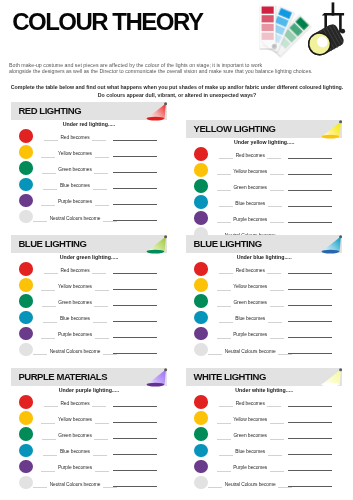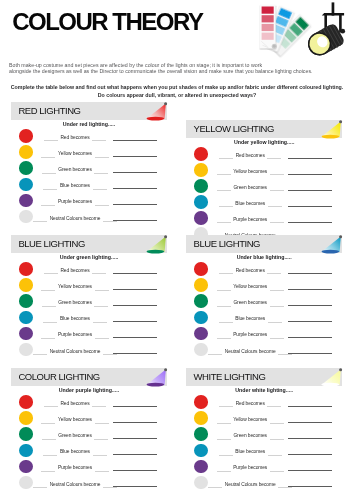--- a/index.html
+++ b/index.html
@@ -12,21 +12,21 @@
   .subtitle{position:absolute;left:78.6px;top:37.5px;font-size:9px;font-weight:400;color:#58585a;letter-spacing:-0.47px;line-height:9px;white-space:nowrap;}
   .intro{position:absolute;left:9px;top:62.2px;width:330px;font-size:5.27px;color:#58585a;line-height:6.3px;text-align:left;white-space:nowrap;}
   .instr{position:absolute;left:10px;top:83.9px;width:334px;white-space:nowrap;font-size:5.25px;font-weight:700;color:#2c2c2e;line-height:7.7px;text-align:center;}
 
   .palette{position:absolute;left:250px;top:0px;}
   .lampart{position:absolute;left:292px;top:-2px;}
 
   
   .panel{position:absolute;width:156px;}
   .phead{position:relative;height:17.6px;background:#e2e2e2;}
-  .ptitle{position:absolute;left:7.4px;top:0;height:28px;line-height:18.5px;font-size:9.5px;font-weight:400;color:#111112;letter-spacing:-0.45px;white-space:nowrap;}
+  .ptitle{position:absolute;left:7.4px;top:0;height:28px;line-height:18.5px;font-size:9.5px;font-weight:700;color:#111112;letter-spacing:-0.45px;white-space:nowrap;}
   .beamsvg{position:absolute;right:0;top:0;overflow:visible;}
   .sub{position:absolute;left:0;width:100%;text-align:center;top:18.6px;font-size:5.25px;font-weight:700;color:#1a1a1c;line-height:7.5px;}
 
   .rows{position:absolute;top:25.9px;left:0;width:100%;}
   .row{position:relative;height:16.05px;}
   .dot{position:absolute;left:8px;top:1.1px;width:13.6px;height:13.6px;border-radius:50%;}
   .fill{position:absolute;left:9px;width:110px;top:0;height:16.05px;display:flex;align-items:flex-start;justify-content:center;}
   .dash{height:0.85px;background:#d2d2d2;margin-top:12.2px;}
   .dash.l{width:14px;flex:0 0 14px;margin-right:2.6px;}
   .dash.r{width:14px;flex:0 0 14px;margin-left:2.6px;}
@@ -416,21 +416,21 @@
               <span class="dash l"></span>
               <span class="lbl">Neutral Colours become</span>
               <span class="dash r"></span>
             </span>
             <span class="ans"></span>
           </div>
         </div>
       </div>
       <div class="panel" style="left: 11px; top: 368.4px;">
         <div class="phead">
-          <span class="ptitle">COLOUR LIGHTING</span>
+          <span class="ptitle">PURPLE MATERIALS</span>
           <svg class="beamsvg" width="27" height="22" viewBox="0 0 27 22">
             <defs>
               <linearGradient id="bg4" gradientUnits="userSpaceOnUse" x1="25.8" y1="1.6" x2="8.0" y2="16.6">
                 <stop offset="0.05" stop-color="#9f72f8"></stop>
                 <stop offset="0.58" stop-color="#c5aaf9"></stop>
                 <stop offset="1" stop-color="#f3ecfd"></stop>
               </linearGradient>
               <clipPath id="bc4">
                 <rect x="0" y="0" width="27" height="17.6"></rect>
               </clipPath>

